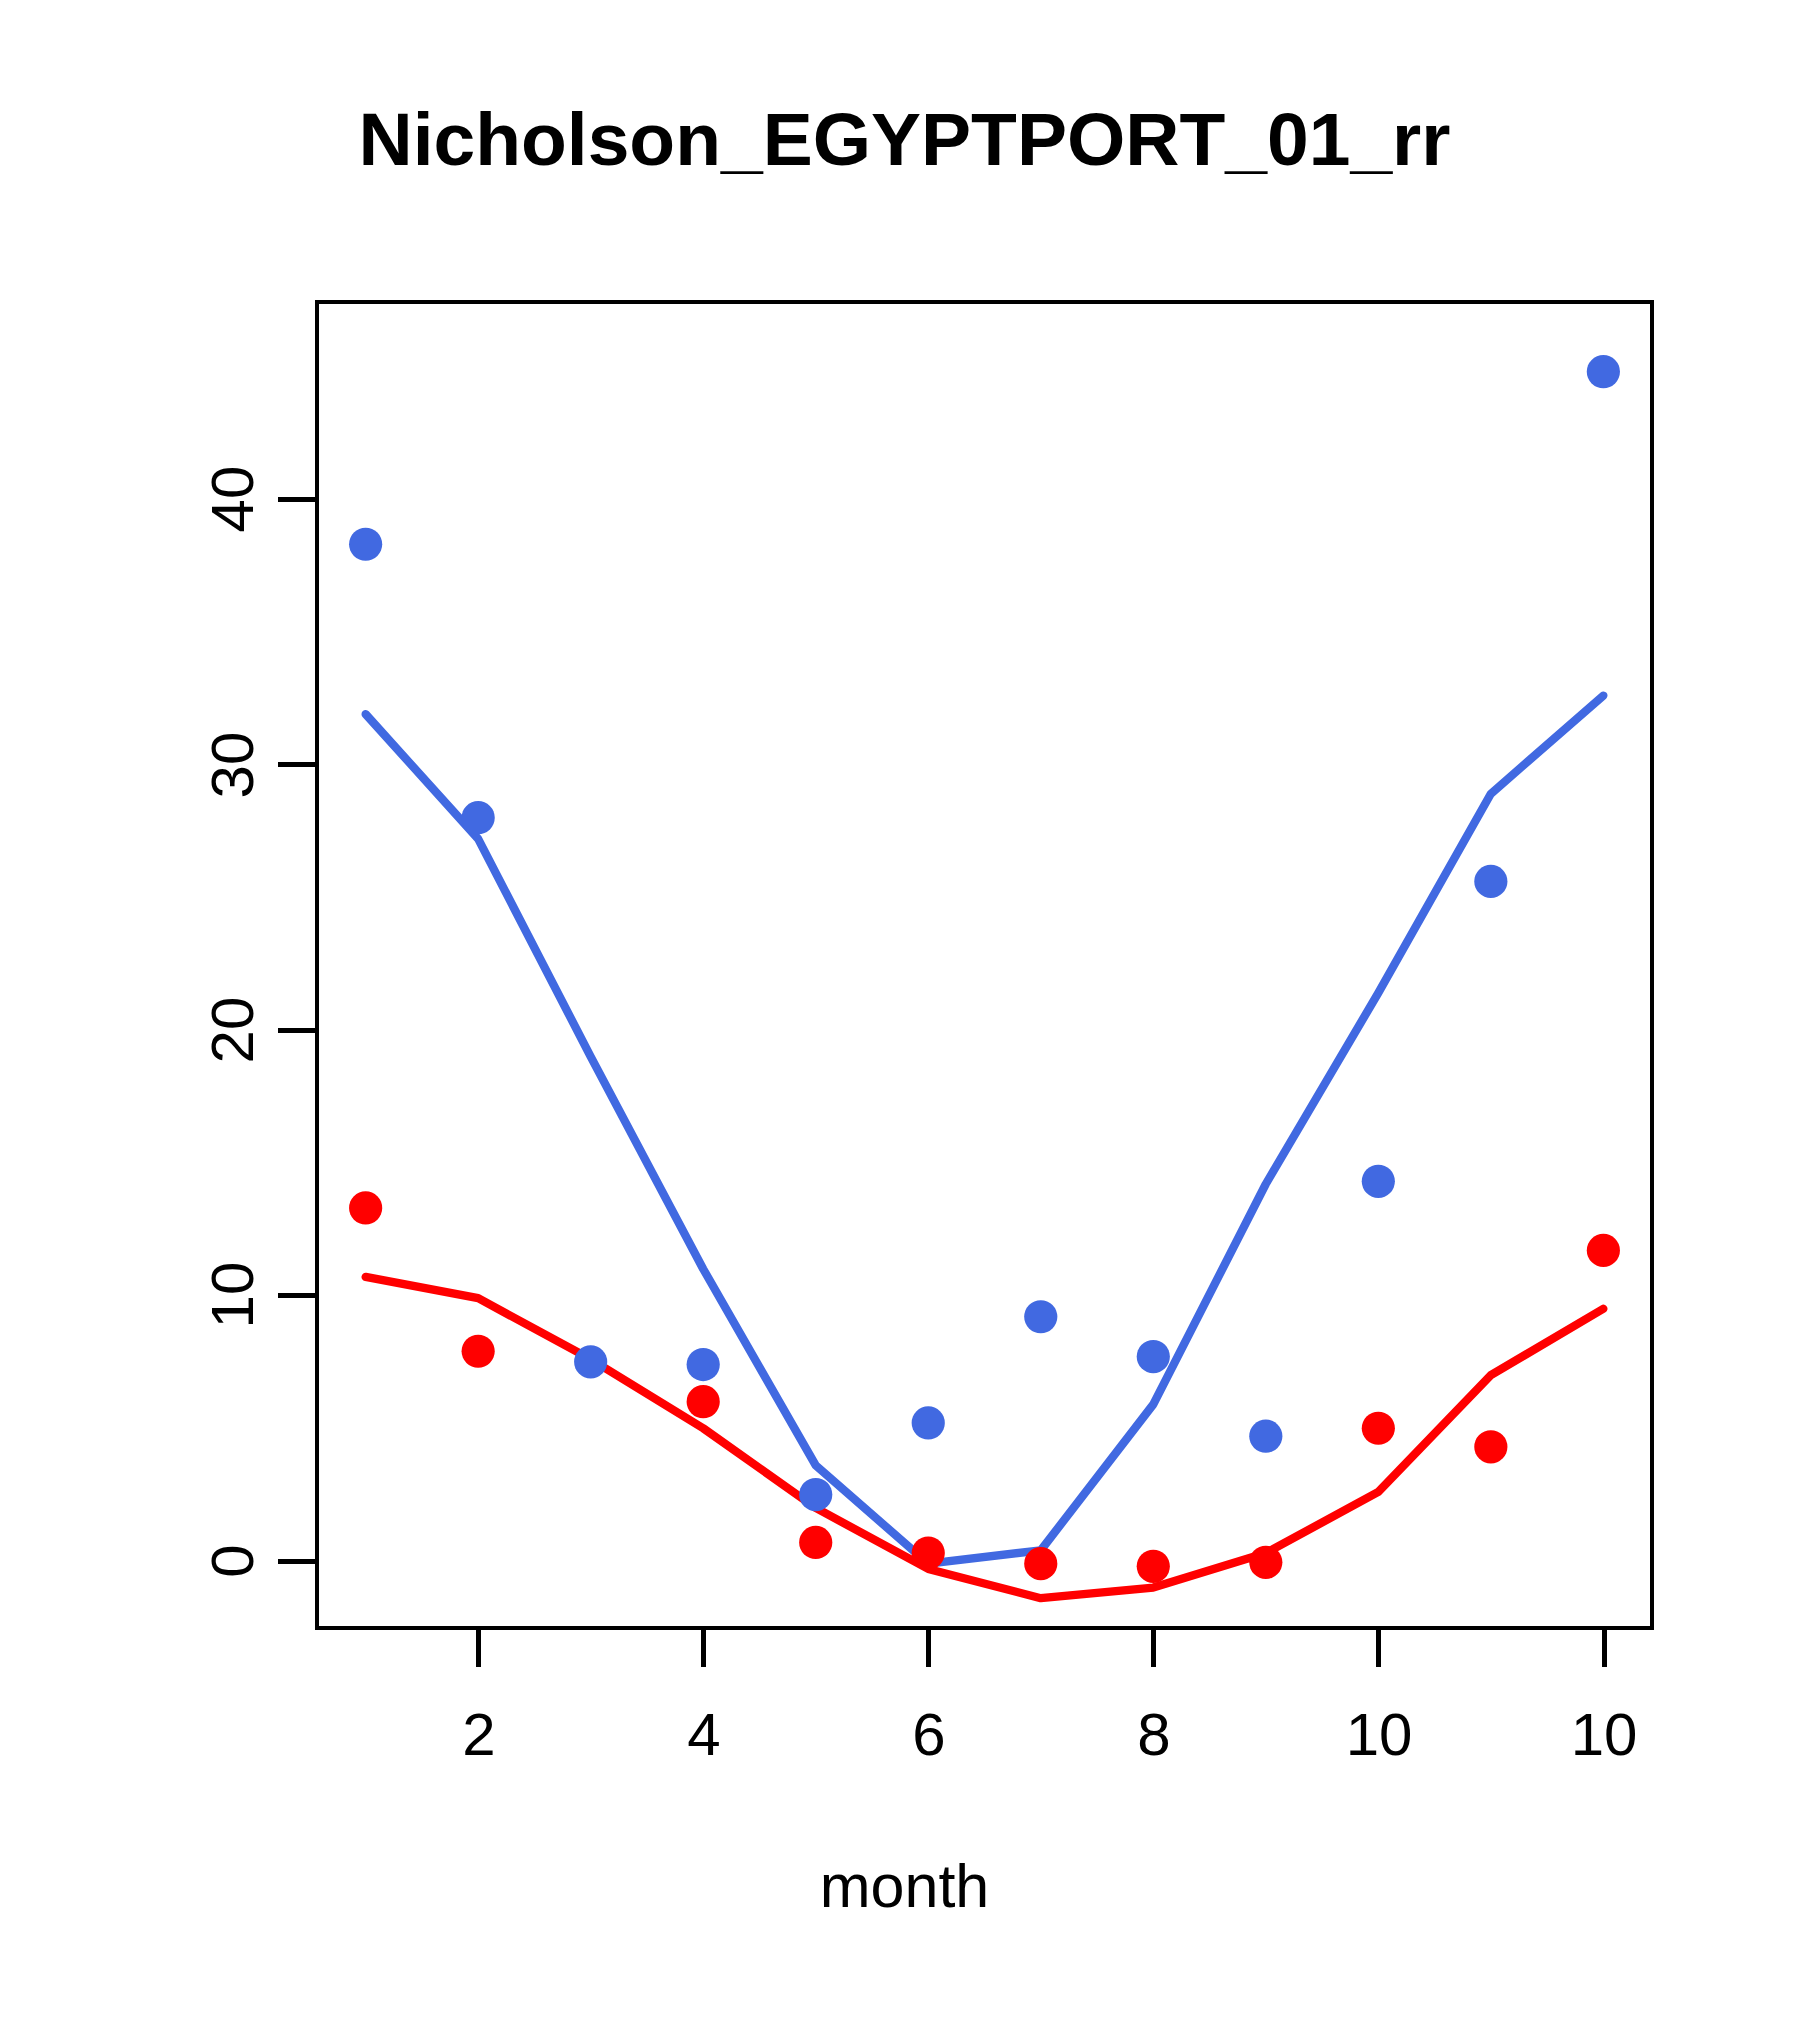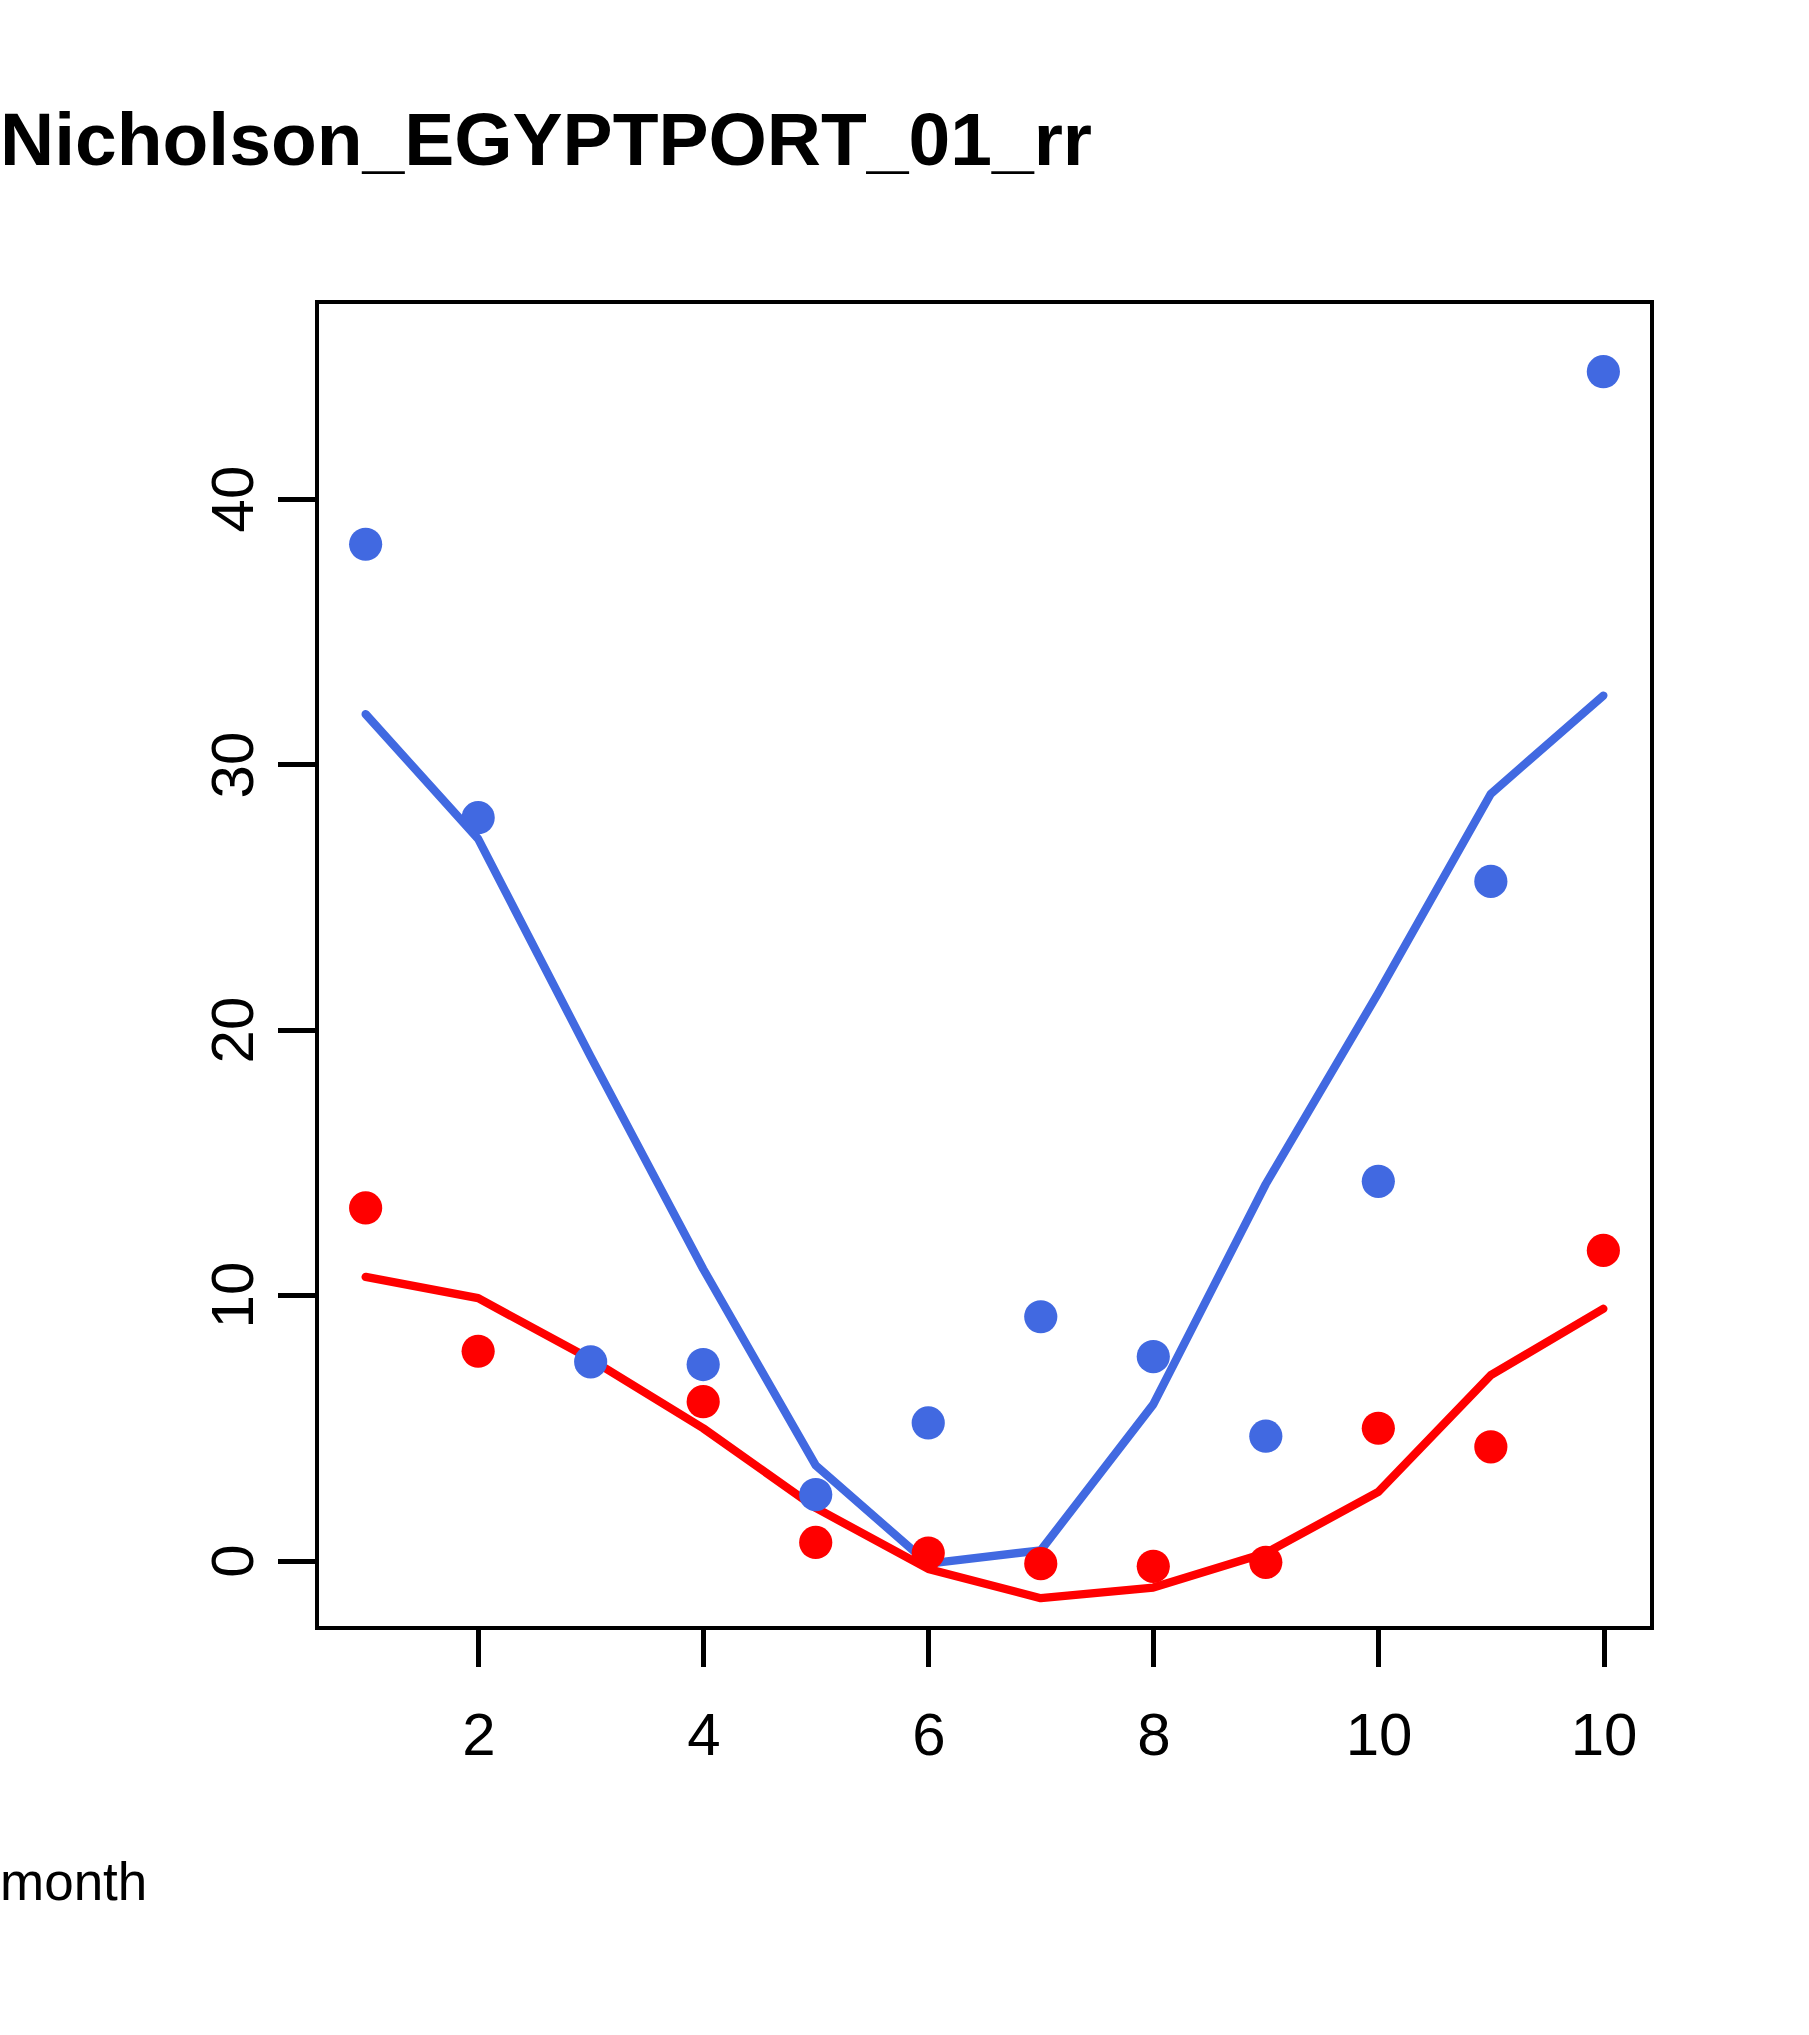--- a/index.html
+++ b/index.html
@@ -1,20 +1,20 @@
 <!DOCTYPE html>
 <html style="font-size:10.2px"><head>
 <meta charset="utf-8">
 <style>
   html,body{margin:0;padding:0;background:#ffffff;}
   body{width:1809px;height:2035px;font-family:"Liberation Sans",sans-serif;overflow:hidden;}
   #page{position:relative;width:1809px;height:2035px;background:#fff;}
 
   #chart-title{
-    position:absolute;left:0;top:96px;width:1809px;text-align:left;
+    position:absolute;left:0;top:96px;width:1809px;text-align:center;
     font-size:75px;font-weight:bold;color:#000;letter-spacing:0px;
     font-family:"Liberation Sans",sans-serif;
   }
 
   
   #plot-area{position:absolute;left:315px;top:300px;width:1339px;height:1330px;}
   #plot-frame{position:absolute;left:0;top:0;width:100%;height:100%;
     border:4.5px solid #000;box-sizing:border-box;background:transparent;}
   #plot-svg{position:absolute;left:0;top:0;width:1339px;height:1330px;}
 
@@ -27,22 +27,22 @@
     position:absolute;left:0;top:0;transform:translate(-50%,-50%) rotate(-90deg);
     font-size:60px;color:#000;white-space:nowrap;
     font-family:"Liberation Sans",sans-serif;
   }
   .x-label{
     position:absolute;transform:translate(-50%,0);
     font-size:60px;color:#000;white-space:nowrap;
     font-family:"Liberation Sans",sans-serif;
   }
   #x-axis-title{
-    position:absolute;left:0;top:1851px;width:1809px;
-    font-size:53px;color:#000;font-family:"Liberation Sans",sans-serif;
+    position:absolute;left:0;top:1851px;width:1809px;text-align:center;
+    font-size:61px;color:#000;font-family:"Liberation Sans",sans-serif;
   }
 </style>
 </head>
 <body>
 
 <div id="page">
 
   <div id="chart-title">Nicholson_EGYPTPORT_01_rr</div>
 
   <div id="plot-area">

